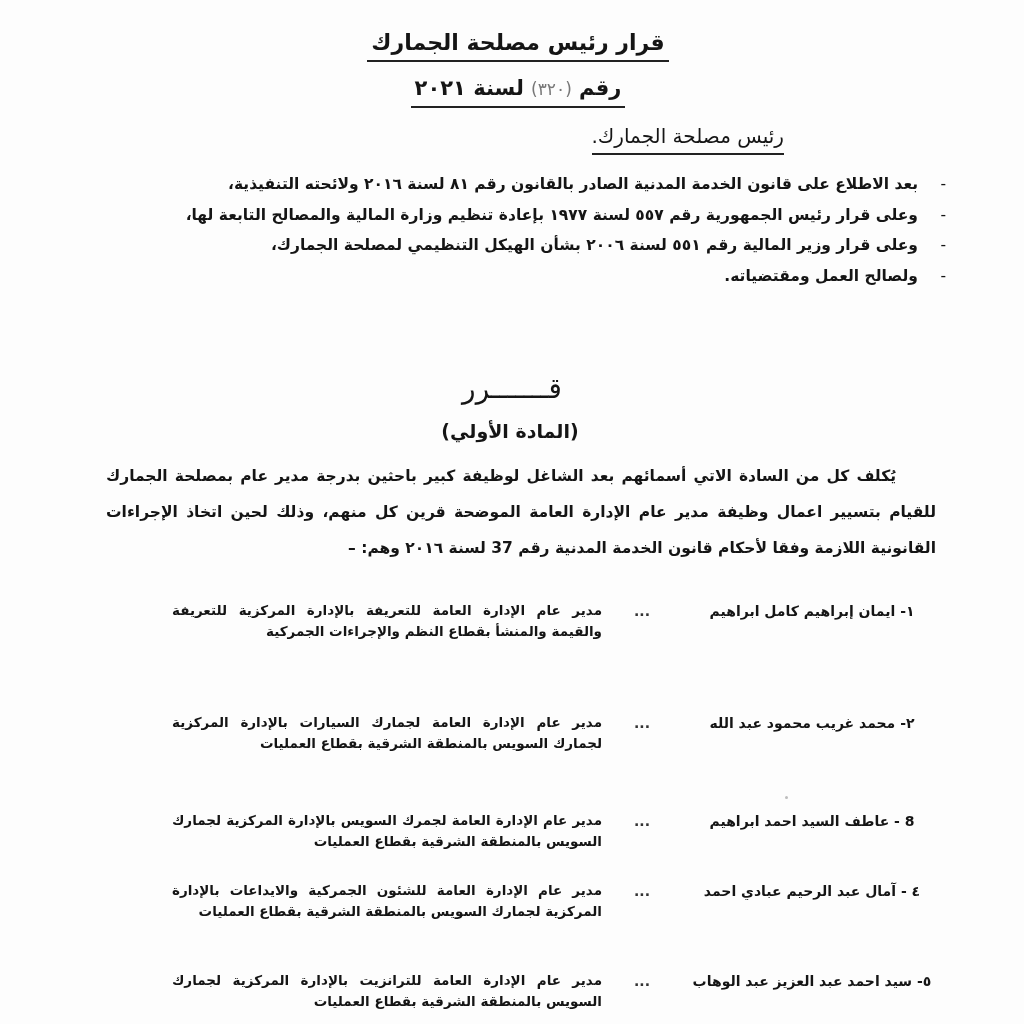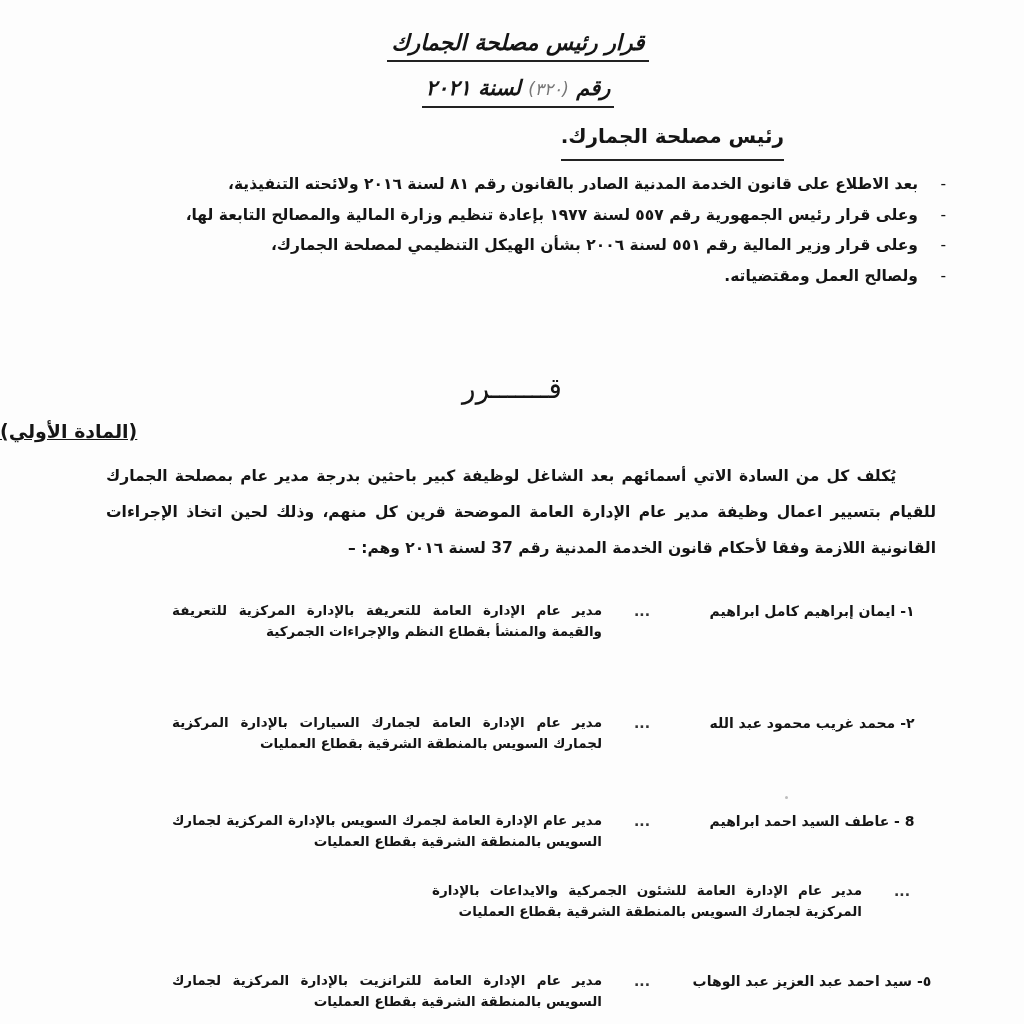--- a/index.html
+++ b/index.html
@@ -21,21 +21,20 @@
       left: 0; top: 0;
       width: 1024px;
       height: 1024px;
       background: #fdfdfd;
     }
     .title-block {
       position: absolute;
       left: 12px; right: 0;
       top: 28px;
       text-align: center;
-      font-style: italic;
     }
     .title-line {
       display: inline-block;
       font-weight: bold;
       font-size: 22px;
       border-bottom: 2px solid #222;
       padding: 0 4px 2px;
       line-height: 30px;
     }
     .title-line2 {
@@ -44,25 +43,25 @@
     }
     .num-paren {
       font-weight: normal;
       color: #777;
       font-size: 17px;
     }
     .issuer {
       position: absolute;
       right: 240px;
       top: 122px;
-      font-weight: bold;
+      font-weight: normal;
       font-size: 20px;
       border-bottom: 2px solid #222;
       line-height: 28px;
-      padding-bottom: 9px;
+      padding-bottom: 3px;
     }
     .preamble {
       position: absolute;
       right: 68px;
       top: 163px;
       width: 880px;
       margin: 10px;
       padding: 0;
       list-style: none;
     }
@@ -84,24 +83,23 @@
       top: 372px;
       text-align: center;
       font-weight: normal;
       font-size: 28px;
       letter-spacing: 6px;
     }
     .article-head {
       position: absolute;
       left: 0; right: 4px;
       top: 420px;
-      text-align: left;
+      text-align: center;
       font-weight: bold;
       font-size: 19px;
-      text-decoration: underline;
     }
     .body-para {
       position: absolute;
       right: 88px;
       top: 458px;
       width: 830px;
       font-size: 15.5px;
       font-weight: bold;
       line-height: 36px;
       text-align: justify;
@@ -191,20 +189,21 @@
     <div class="appointee-post">مدير عام الإدارة العامة لجمارك السيارات بالإدارة المركزية لجمارك السويس بالمنطقة الشرقية بقطاع العمليات</div>
   </div>
 
   <div class="appointee" style="top:810px;">
     <div class="appointee-name">8 - عاطف السيد احمد ابراهيم</div>
     <div class="appointee-dots">...</div>
     <div class="appointee-post">مدير عام الإدارة العامة لجمرك السويس بالإدارة المركزية لجمارك السويس بالمنطقة الشرقية بقطاع العمليات</div>
   </div>
 
   <div class="appointee" style="top:880px;">
+    <div class="appointee-name">٤ - آمال عبد الرحيم عبادي احمد</div>
     <div class="appointee-dots">...</div>
     <div class="appointee-post">مدير عام الإدارة العامة للشئون الجمركية والايداعات بالإدارة المركزية لجمارك السويس بالمنطقة الشرقية بقطاع العمليات</div>
   </div>
 
   <div class="appointee" style="top:970px;">
     <div class="appointee-name">٥- سيد احمد عبد العزيز عبد الوهاب</div>
     <div class="appointee-dots">...</div>
     <div class="appointee-post">مدير عام الإدارة العامة للترانزيت بالإدارة المركزية لجمارك السويس بالمنطقة الشرقية بقطاع العمليات</div>
   </div>
 

